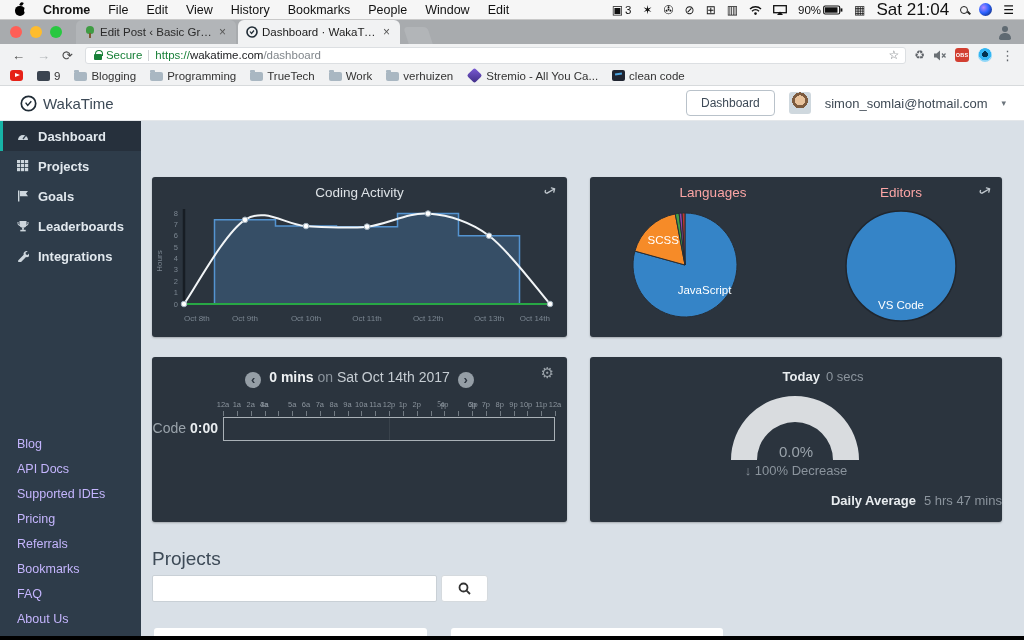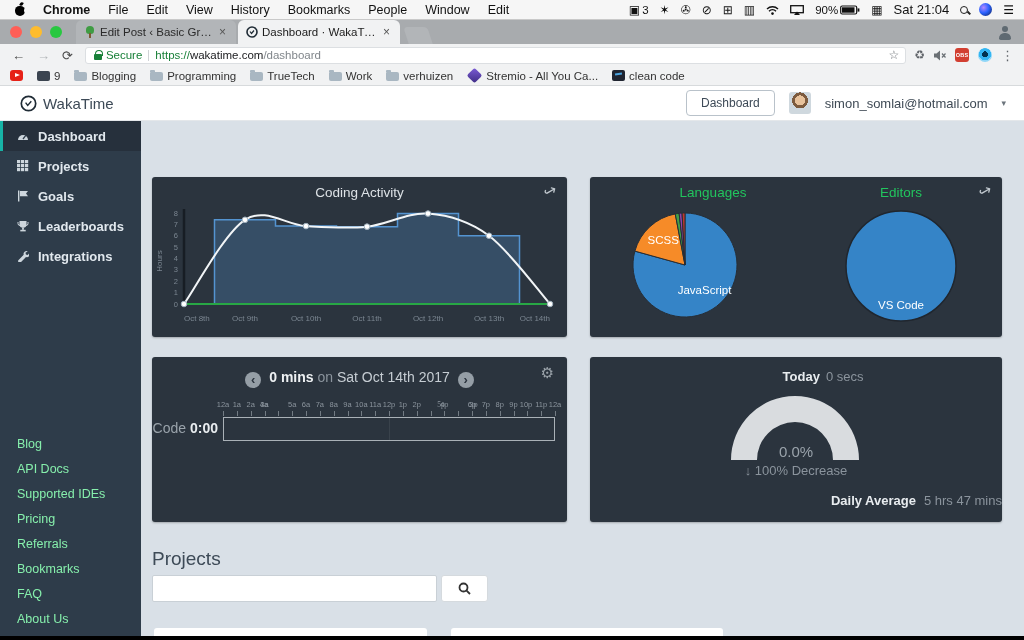--- a/index.html
+++ b/index.html
@@ -13,21 +13,21 @@
   .apple-icon { position:relative; width:13px; height:13px; margin:0 10px 0 14px; display:inline-block;}
   .apple-icon .a1{position:absolute; left:1px; top:3px; width:10px; height:10px; background:#000; border-radius:45% 45% 50% 50%;}
   .apple-icon .a2{position:absolute; right:-2px; top:5px; width:5px; height:5px; background:#f6f6f6; border-radius:50%;}
   .apple-icon .a3{position:absolute; left:6px; top:-1px; width:3px; height:4px; background:#000; border-radius:60% 0 60% 0; transform:rotate(30deg);}
   #menus { display:flex; gap:18px; margin-left:6px;}
   .menu-item { cursor:default; }
   .menu-item.bold { font-weight:700; }
   #status { margin-left:auto; display:flex; align-items:center; gap:11px; padding-right:10px; font-size:11.5px; color:#111;}
   .st { display:inline-flex; align-items:center; gap:2px; font-size:12px; }
   .st b { font-weight:400; font-size:11.5px; }
-  .clock-txt { font-size:13px; }
+  .clock-txt { font-size:17px; }
   .mag-icon { position:relative; width:8px; height:8px; border:1.6px solid #222; border-radius:50%; display:inline-block;}
   .mag-icon:after { content:""; position:absolute; width:4px; height:1.6px; background:#222; right:-4px; bottom:-1px; transform:rotate(45deg);}
   .siri-orb { width:13px; height:13px; border-radius:50%; display:inline-block;
     background:radial-gradient(circle at 35% 35%, #b388ff 0%, #2962ff 45%, #0d1b4c 100%);}
 
   
   #tabstrip { position:absolute; top:20px; left:0; right:0; height:24px; background:#a8abae; z-index:39; display:flex; align-items:flex-end;}
   .tl { width:12px; height:12px; border-radius:50%; display:inline-block; margin-bottom:6px;}
   .tl.red{background:#ff5f57; margin-left:10px;} .tl.yellow{background:#febc2e; margin-left:8px;} .tl.green{background:#28c840; margin-left:8px;}
   .tab { height:24px; display:flex; align-items:center; padding:0 8px; font-size:11.5px; border-radius:6px 6px 0 0; margin-left:14px;}
@@ -87,40 +87,40 @@
   #user-email { font-size:13px; color:#3f4a55; }
   .caret { font-size:9px; color:#6b747c; }
 
   
   #app { position:absolute; top:121px; left:0; right:0; bottom:0; }
   #sidebar { position:absolute; left:0; top:0; bottom:0; width:141px; background:#2e3c4a; }
   .side-item { height:30px; display:flex; align-items:center; gap:9px; padding-left:14px; color:#e1e8ee; font-size:13px; font-weight:700; border-left:3px solid transparent;}
   .side-item.active { background:#26303c; border-left-color:#17b3a6; }
   .side-item svg { flex:none; }
   #side-links { position:absolute; top:310px; left:0; right:0; }
-  .side-link { height:25px; display:flex; align-items:center; padding-left:17px; color:#86efac; font-size:12.5px;}
+  .side-link { height:25px; display:flex; align-items:center; padding-left:17px; color:#c4b5fd; font-size:12.5px;}
 
   #content { position:absolute; left:141px; top:0; right:0; bottom:0; background:#d9e0e7; }
   #summary-heading { position:absolute; left:11px; top:12px; font-size:20px; color:#3e4b59;}
   #summary-heading b { font-weight:700; }
   #range-link { color:#4e7bc4; border-bottom:1px dashed #4e7bc4; cursor:pointer;}
 
   .panel { position:absolute; background:#2b343e; border-radius:3px; box-shadow:0 1px 2px rgba(0,0,0,.25);}
   #panel-activity { left:11px; top:56px; width:415px; height:160px; }
   #panel-pies     { left:449px; top:56px; width:412px; height:160px; }
   #panel-timeline { left:11px; top:236px; width:415px; height:165px; }
   #panel-today    { left:449px; top:236px; width:412px; height:165px; }
 
   .panel-title { position:absolute; top:8px; width:100%; text-align:center; color:#dde2e6; font-size:13.5px;}
   .share-icon { position:absolute; top:5px; right:10px; color:#c2c9cf; font-size:15px; transform:rotate(-30deg);}
   .gear-icon { position:absolute; top:7px; right:13px; color:#99a1a8; font-size:15px;}
 
   #coding-chart { position:absolute; left:0; top:22px; }
   #pies-svg { position:absolute; left:0; top:0; }
-  .pie-title { position:absolute; top:8px; transform:translateX(-50%); color:#22c55e; font-size:13.5px;}
+  .pie-title { position:absolute; top:8px; transform:translateX(-50%); color:#fca5a5; font-size:13.5px;}
 
   
   #tl-head { position:absolute; top:12px; width:100%; text-align:center; font-size:14px; color:#8b949d;}
   #tl-head b { color:#eef1f3; font-weight:700;}
   #tl-head .tl-date { color:#c6cdd3; }
   .circle-btn { display:inline-block; width:16px; height:16px; line-height:15px; border-radius:50%; background:#959ea6; color:#2b343e;
     font-weight:700; font-size:13px; text-align:center; vertical-align:-2px; margin:0 8px;}
   #hours-row { position:absolute; top:43px; left:0; width:100%; height:10px;}
   .hour-lbl { position:absolute; width:20px; text-align:center; font-size:7.5px; color:#8b949d;}
   .tick { position:absolute; top:54px; width:1px; height:5px; background:#737c84;}

